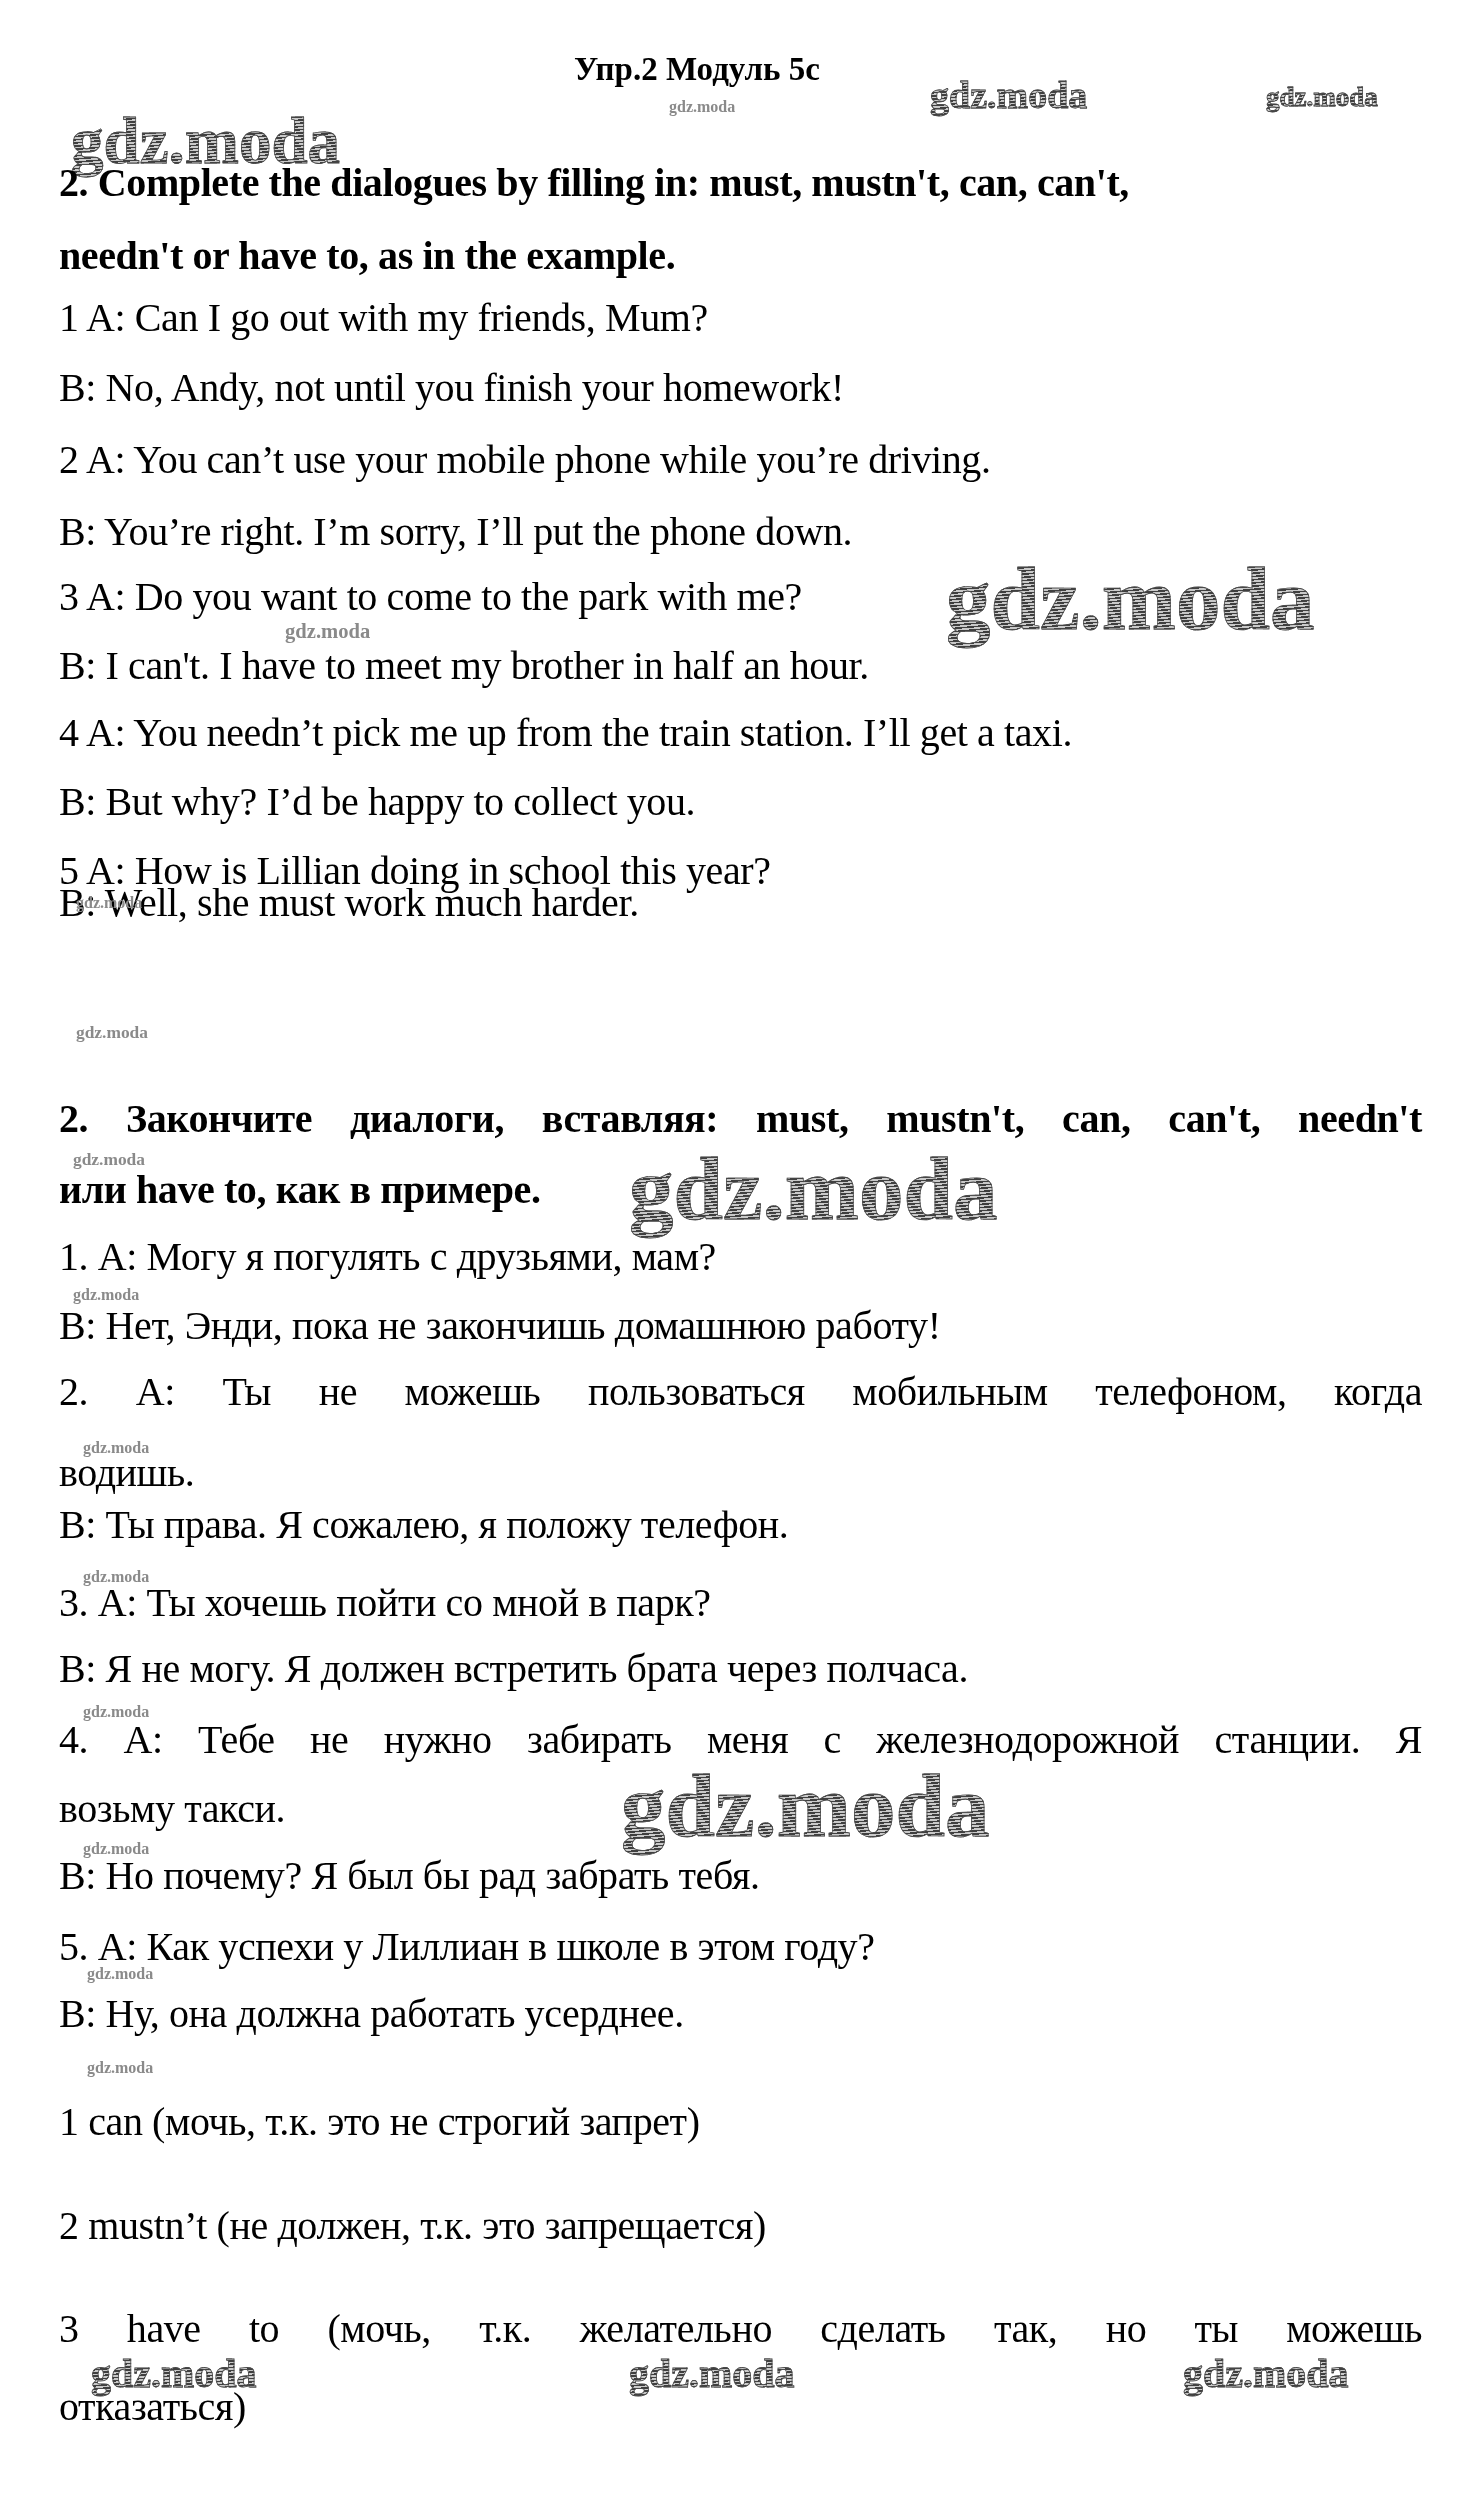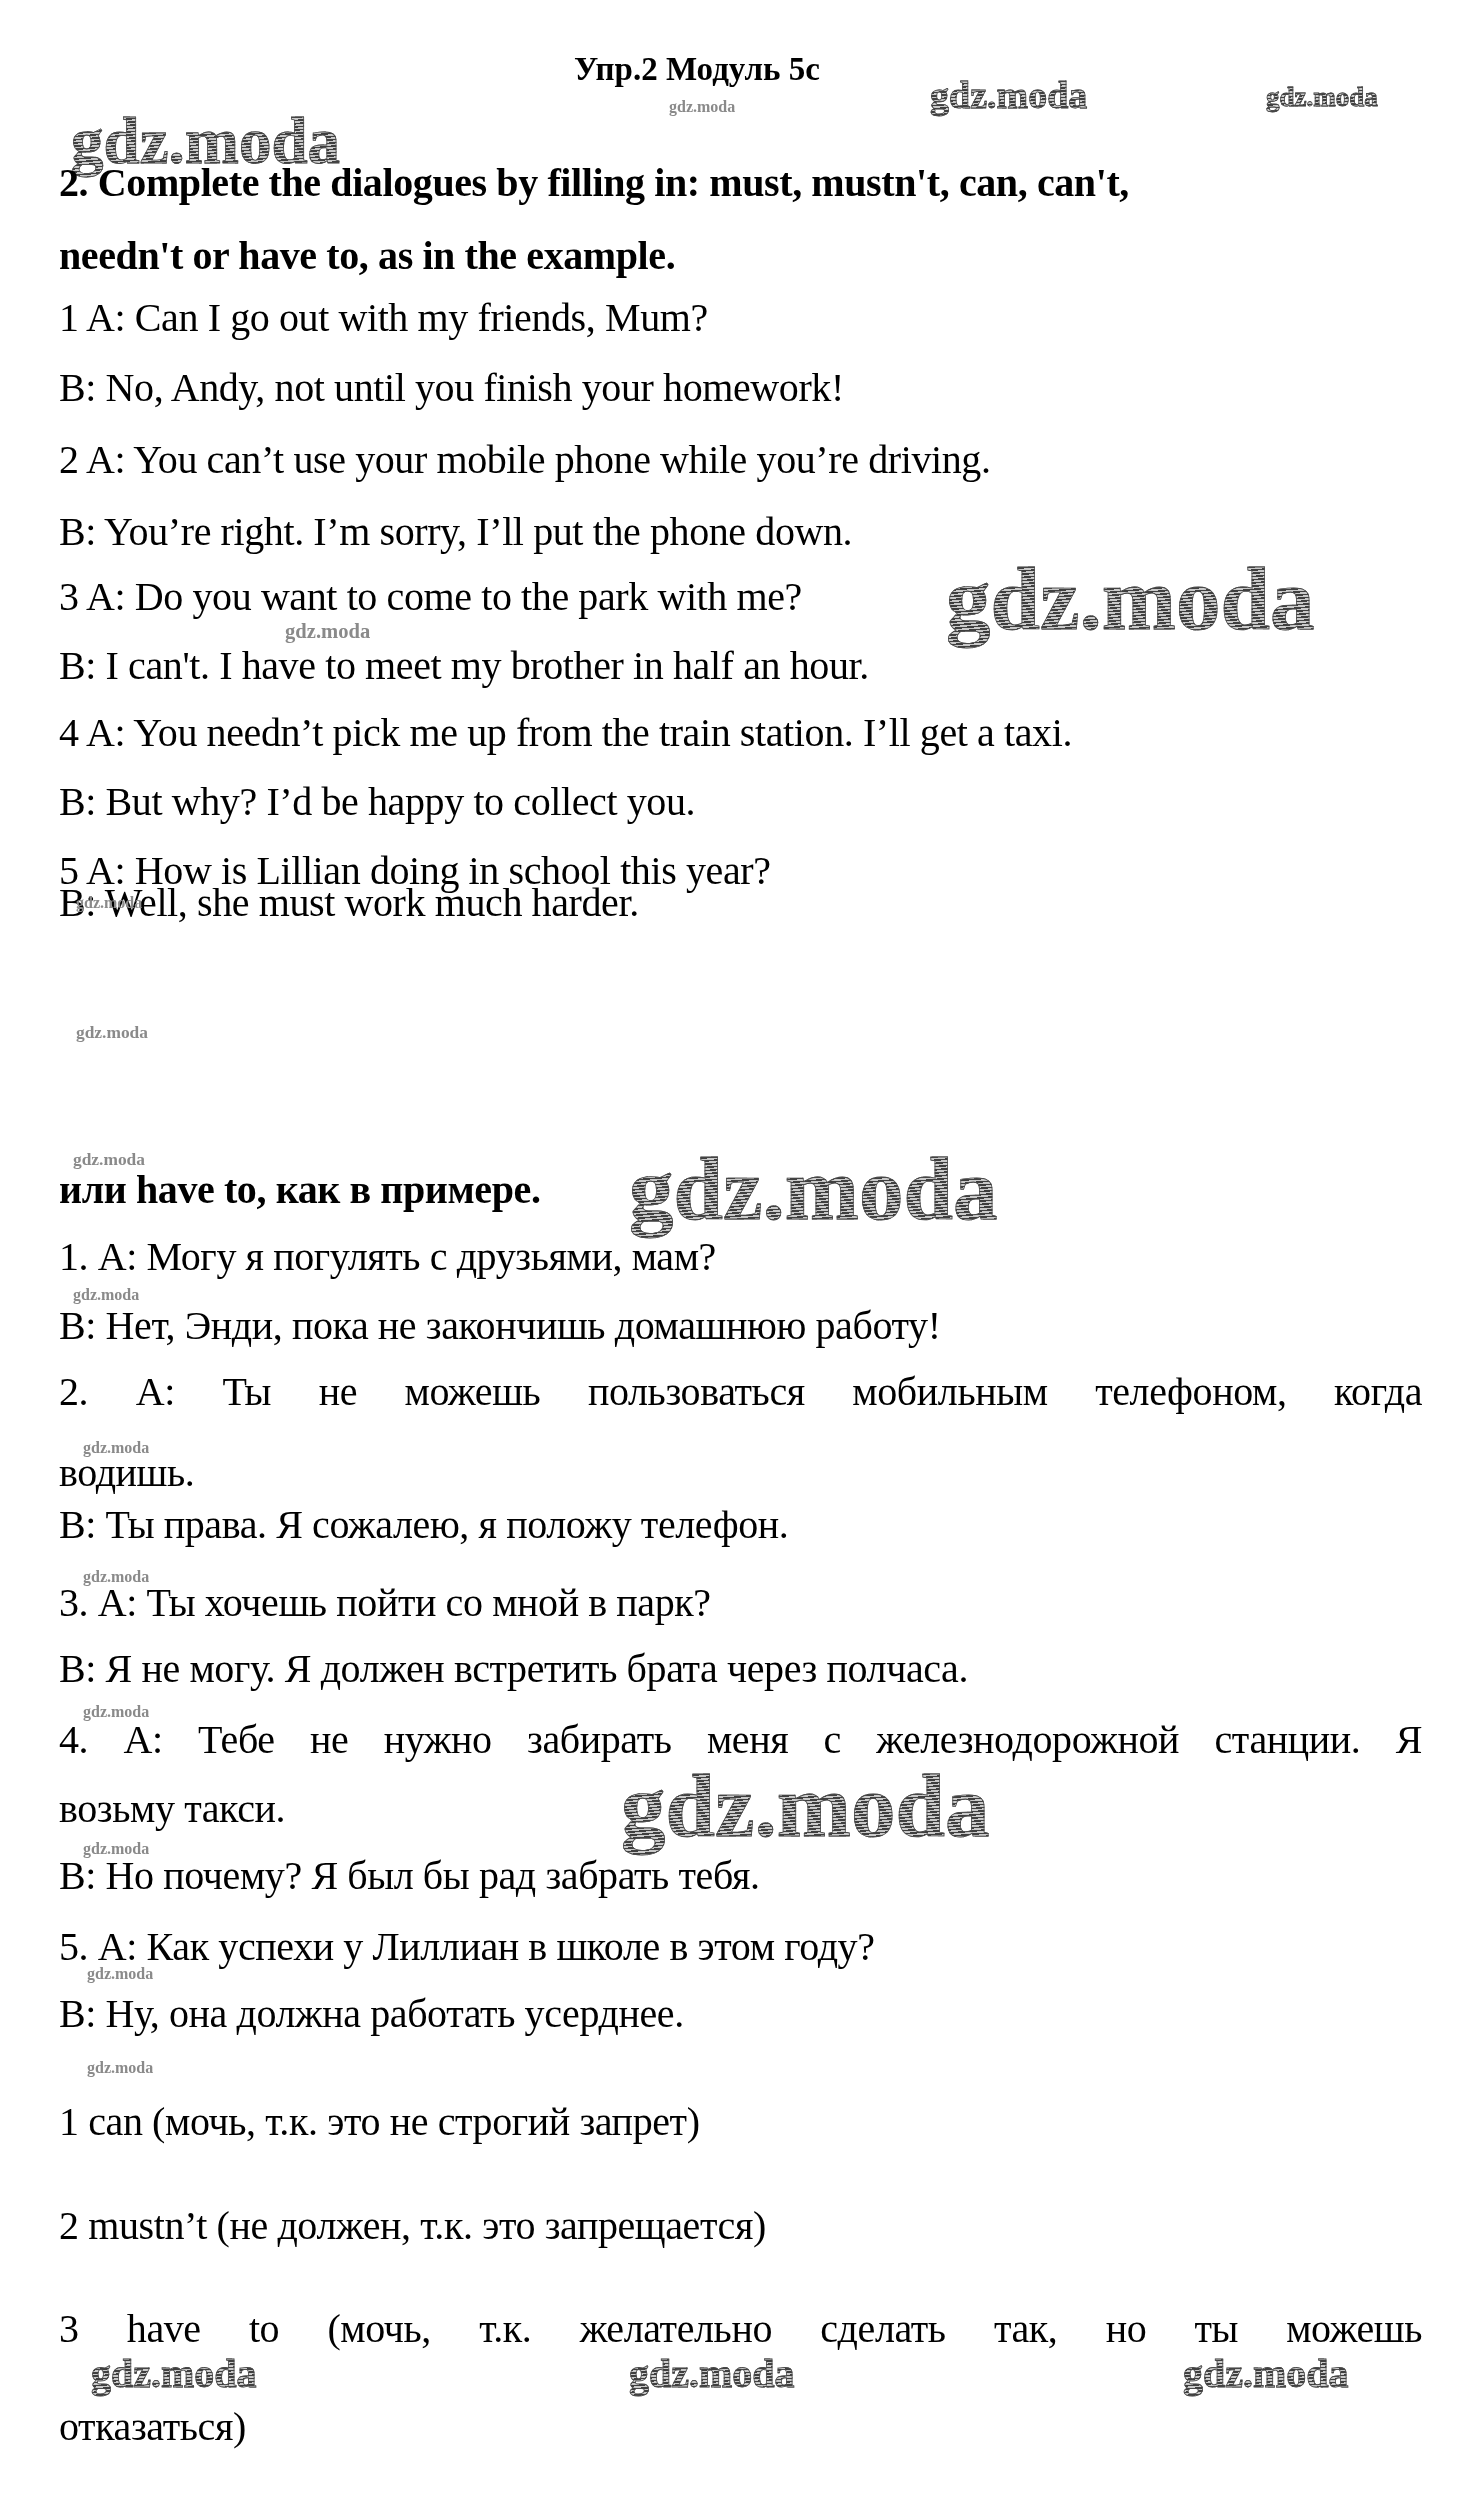--- a/index.html
+++ b/index.html
@@ -75,20 +75,21 @@
   <div class="line" style="top:711px;">4 A: You needn’t pick me up from the train station. I’ll get a taxi.</div>
   <div class="line" style="top:780px;">B: But why? I’d be happy to collect you.</div>
   <div class="line" style="top:849px;">5 A: How is Lillian doing in school this year?</div>
   <div class="line" style="top:881px;">B: Well, she must work much harder.</div>
 
   <div class="wm wm-hatch" style="left:946px; top:548px; font-size:89px;">gdz.moda</div>
   <div class="wm wm-small" style="left:285px; top:620px; font-size:20.6px;">gdz.moda</div>
   <div class="wm wm-small" style="left:76px; top:894px; font-size:16px;">gdz.moda</div>
   <div class="wm wm-small" style="left:76px; top:1022px; font-size:17.4px;">gdz.moda</div>
 
+  <div class="line bold justify" style="top:1097px;">2. Закончите диалоги, вставляя: must, mustn't, can, can't, needn't</div>
   <div class="wm wm-small" style="left:73px; top:1149px; font-size:17.4px;">gdz.moda</div>
   <div class="line bold" style="top:1168px;">или have to, как в примере.</div>
   <div class="wm wm-hatch" style="left:629px; top:1138px; font-size:89px;">gdz.moda</div>
 
   <div class="line" style="top:1235px;">1. А: Могу я погулять с друзьями, мам?</div>
   <div class="wm wm-small" style="left:73px; top:1286px; font-size:16px;">gdz.moda</div>
   <div class="line" style="top:1304px;">В: Нет, Энди, пока не закончишь домашнюю работу!</div>
   <div class="line justify" style="top:1370px;">2. А: Ты не можешь пользоваться мобильным телефоном, когда</div>
   <div class="wm wm-small" style="left:83px; top:1439px; font-size:16px;">gdz.moda</div>
   <div class="line" style="top:1451px;">водишь.</div>
@@ -104,20 +105,20 @@
   <div class="line" style="top:1854px;">В: Но почему? Я был бы рад забрать тебя.</div>
   <div class="line" style="top:1925px;">5. А: Как успехи у Лиллиан в школе в этом году?</div>
   <div class="wm wm-small" style="left:87px; top:1965px; font-size:16px;">gdz.moda</div>
   <div class="line" style="top:1992px;">В: Ну, она должна работать усерднее.</div>
 
   <div class="wm wm-small" style="left:87px; top:2059px; font-size:16px;">gdz.moda</div>
 
   <div class="line" style="top:2100px;">1 can (мочь, т.к. это не строгий запрет)</div>
   <div class="line" style="top:2204px;">2 mustn’t (не должен, т.к. это запрещается)</div>
   <div class="line justify" style="top:2307px;">3 have to (мочь, т.к. желательно сделать так, но ты можешь</div>
-  <div class="line" style="top:2385px;margin-top:20px;">отказаться)</div>
+  <div class="line" style="top:2385px;">отказаться)</div>
 
   <div class="wm wm-hatch" style="left:91px; top:2350px; font-size:40px;">gdz.moda</div>
   <div class="wm wm-hatch" style="left:629px; top:2350px; font-size:40px;">gdz.moda</div>
   <div class="wm wm-hatch" style="left:1183px; top:2350px; font-size:40px;">gdz.moda</div>
 
 </div>
 
 
 </body></html>

